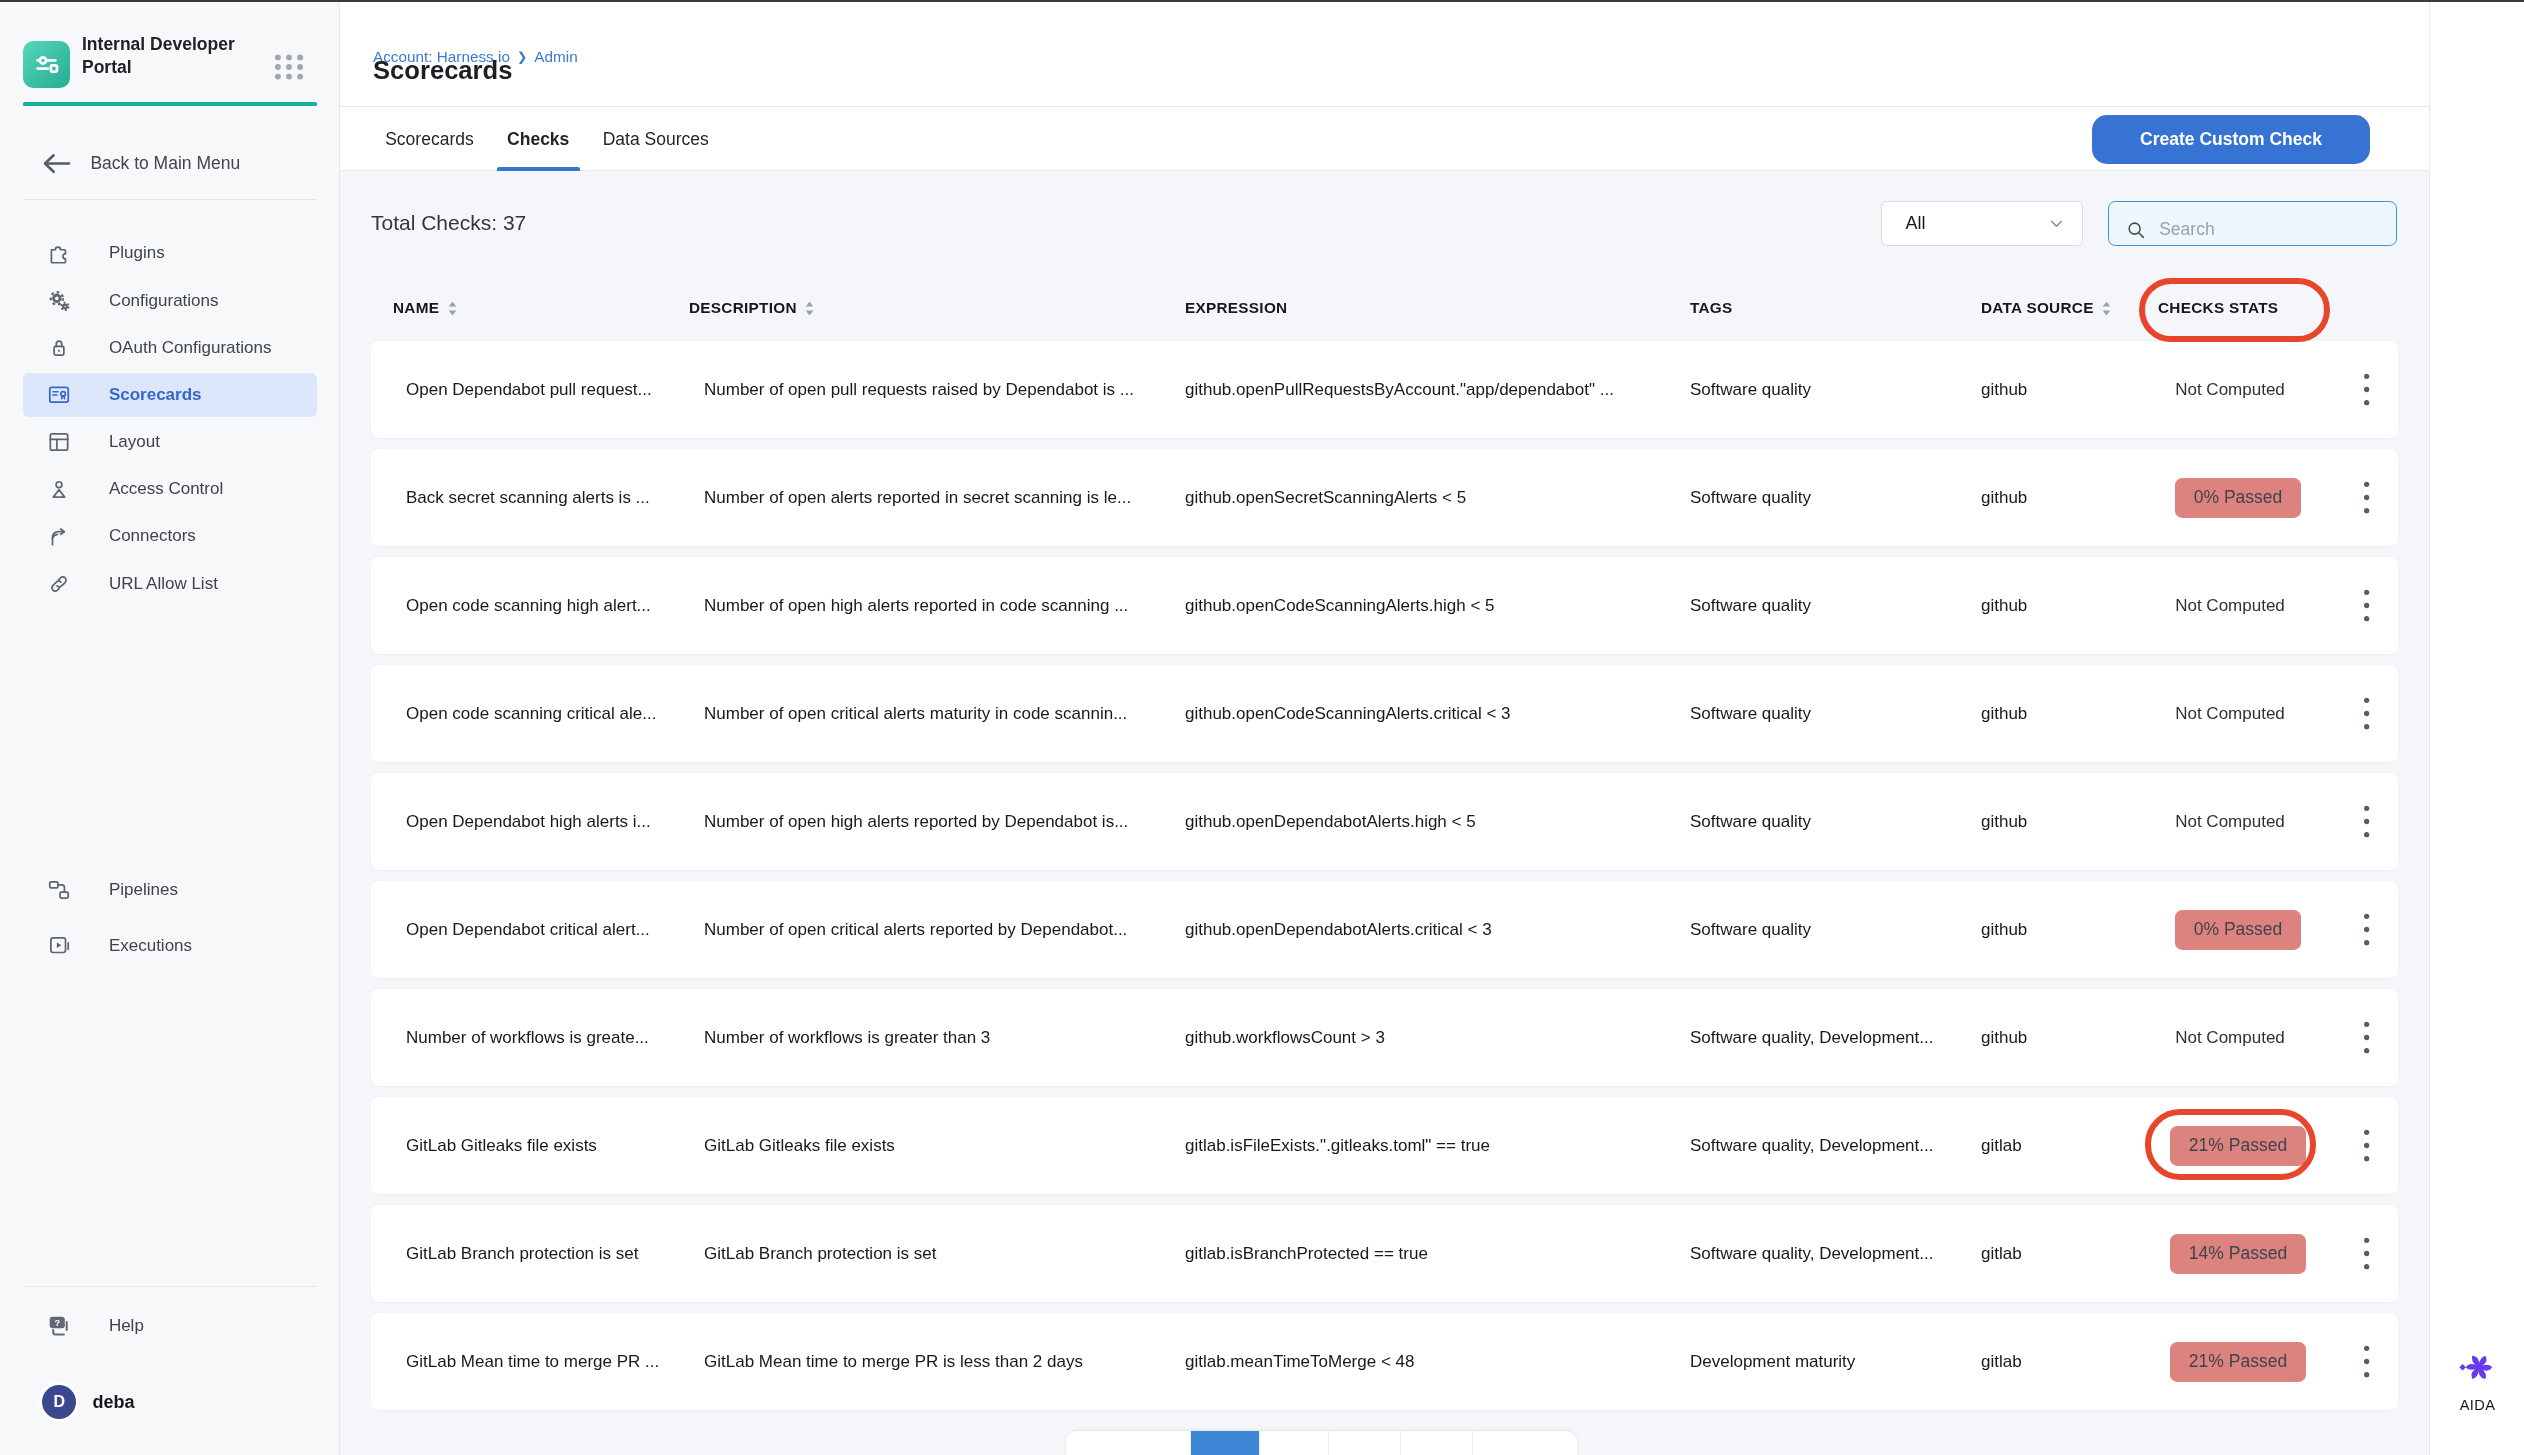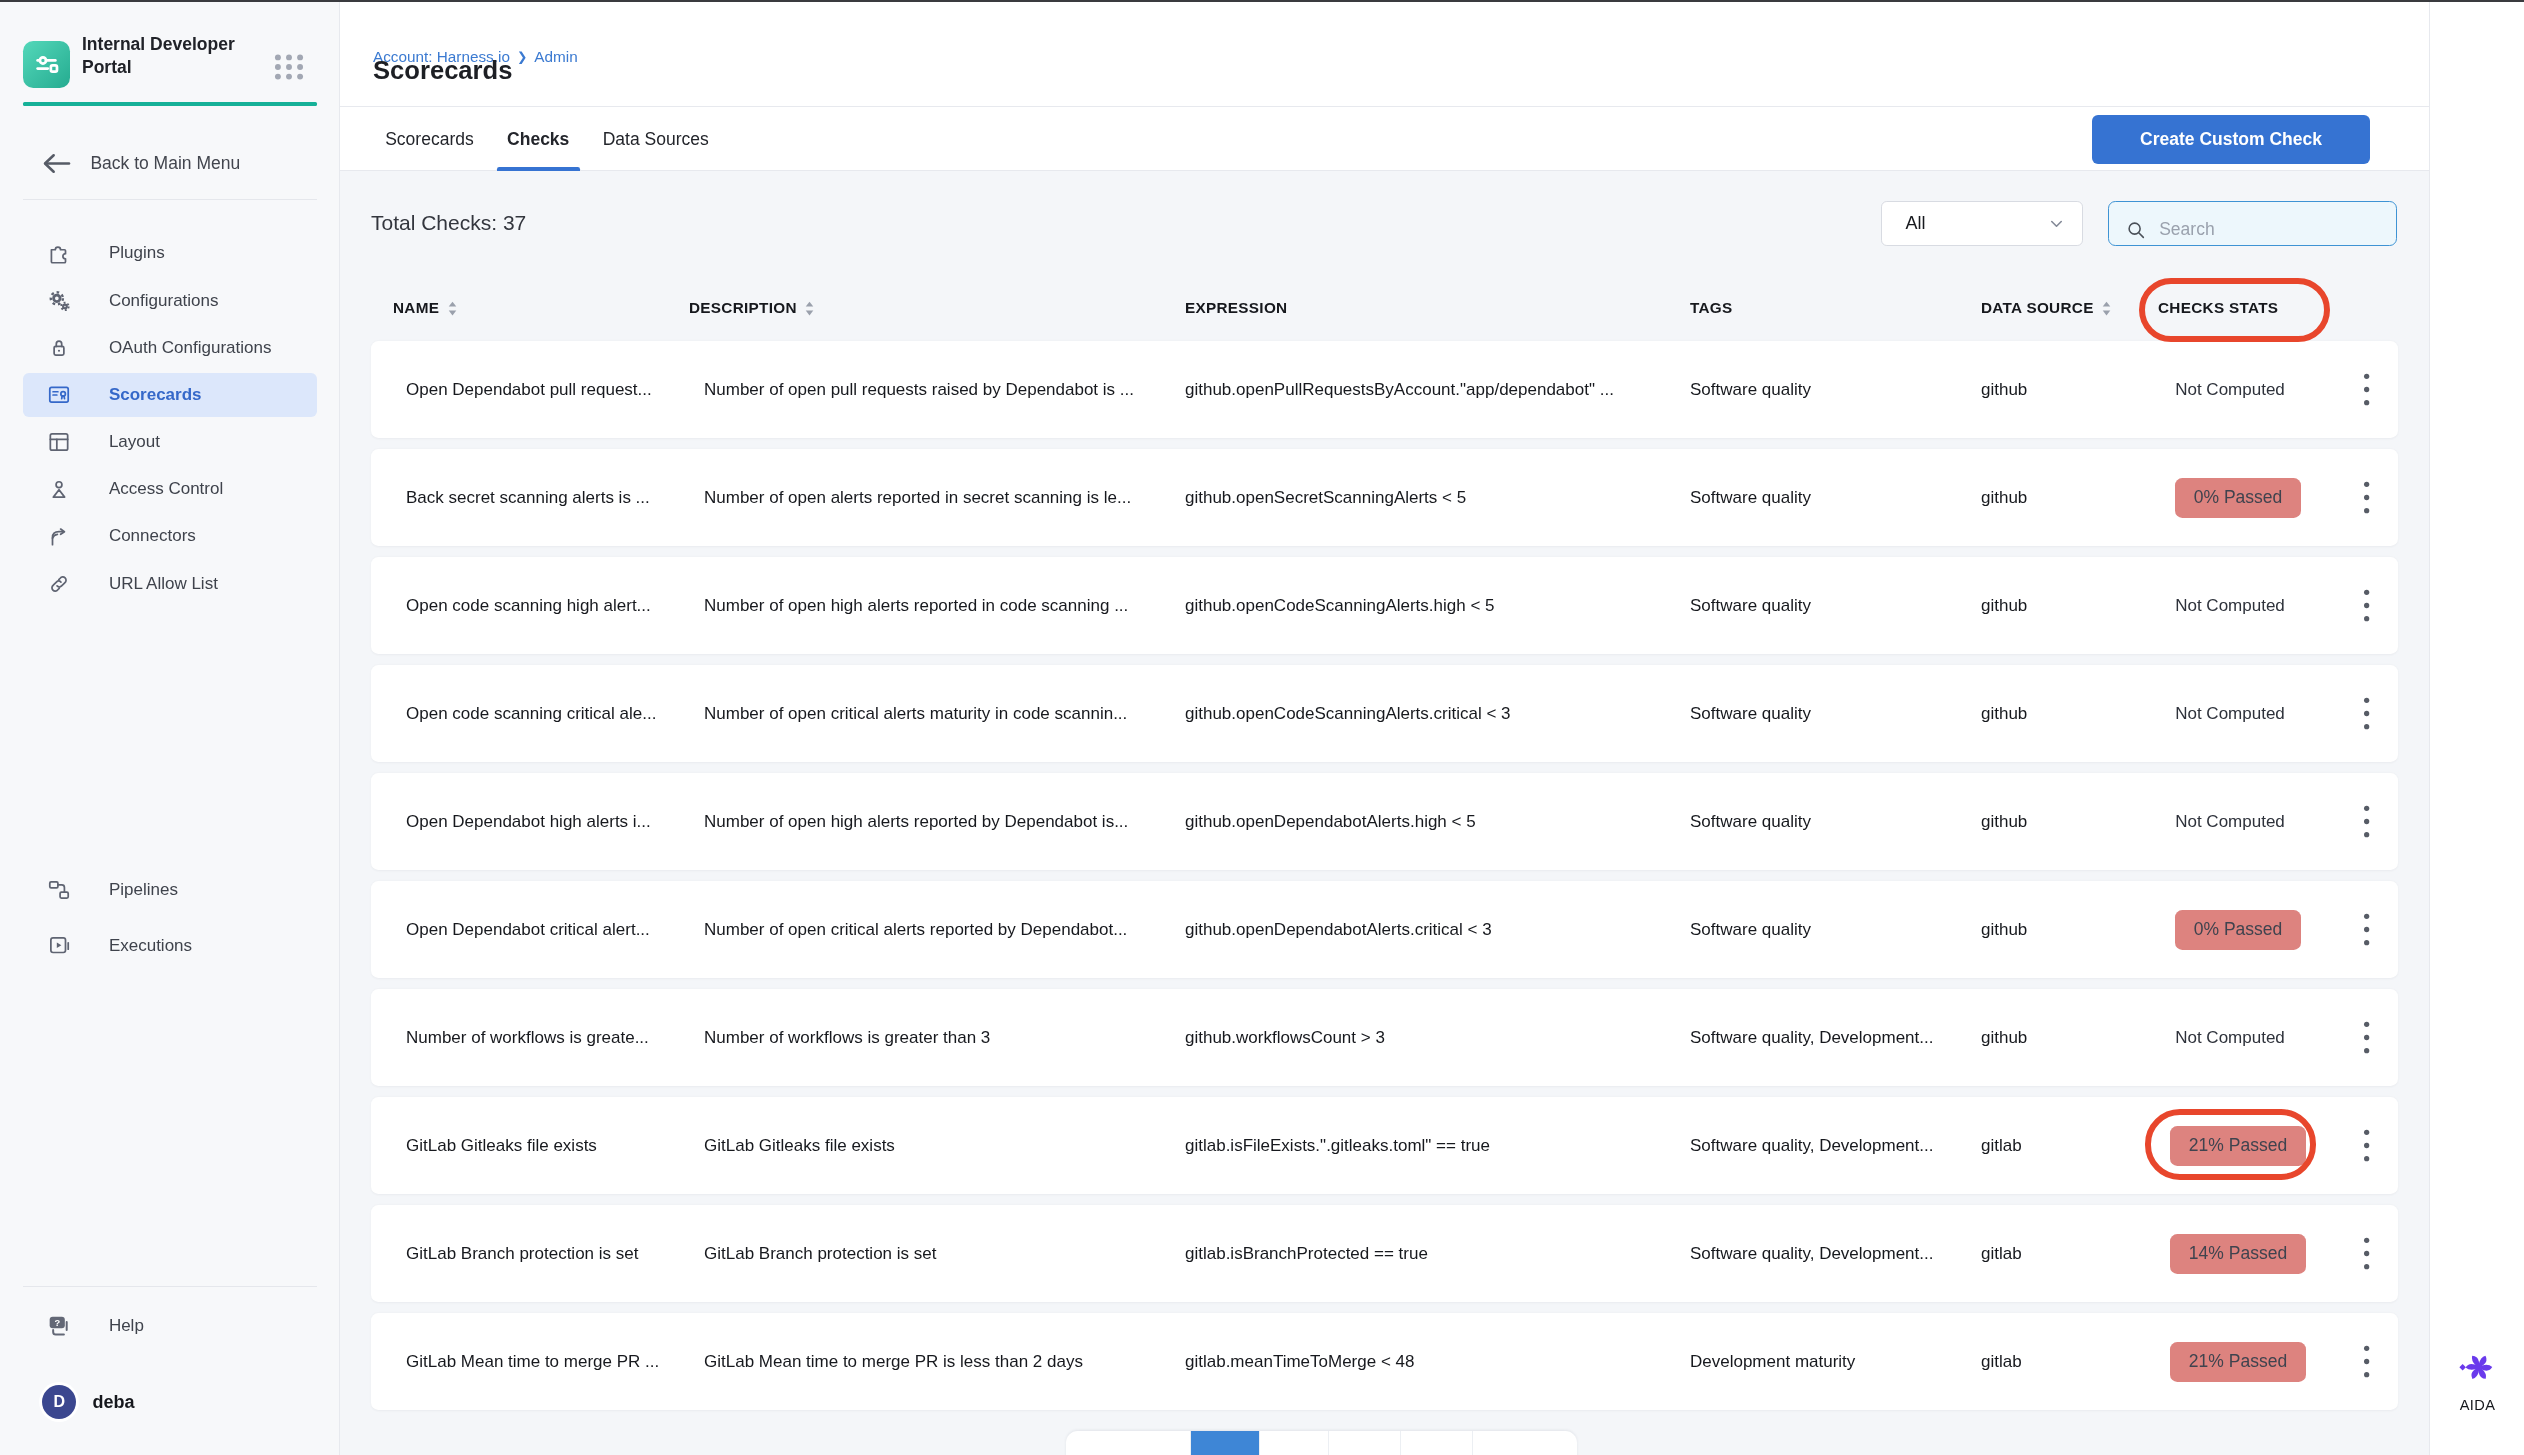--- a/index.html
+++ b/index.html
@@ -68,21 +68,21 @@
   .head-rule { position:absolute; left:0; top:104px; width:2089px; height:0.7px; background:#e7e9ee; }
 
   .tabs { position:absolute; left:35px; top:105px; height:64px; display:flex; }
   .tab { position:relative; padding:0 10.2px; margin-right:13px; font-size:17.5px; color:#23252b;
     display:flex; align-items:center; cursor:pointer; }
   .tab.active { font-weight:bold; }
   .tab.active::after { content:""; position:absolute; left:0; right:0; bottom:0; height:4.4px;
     border-radius:2.2px 2.2px 0 0; background:#3673d2; }
 
   .create-btn { position:absolute; left:1752px; top:113px; width:278px; height:49px;
-    background:#3673d2; border:none; border-radius:6px; color:#fff; font-size:17.5px; font-weight:bold;
+    background:#3673d2; border:none; border-radius:15px; color:#fff; font-size:17.5px; font-weight:bold;
     font-family:inherit; cursor:pointer; }
 
   .total-label { position:absolute; left:31px; top:209px; font-size:21px; font-weight:500; color:#33363e; }
 
   .filter-select { position:absolute; left:1541px; top:199px; width:202px; height:45px;
     background:#fff; border:1.1px solid #d8dbe2; border-radius:5.8px; cursor:pointer;
     display:flex; align-items:center; padding:0 16px 0 23.4px; }
   .filter-value { flex:1; font-size:18px; color:#17191e; }
 
   .search-box { position:absolute; left:1768px; top:199px; width:289px; height:45px;

